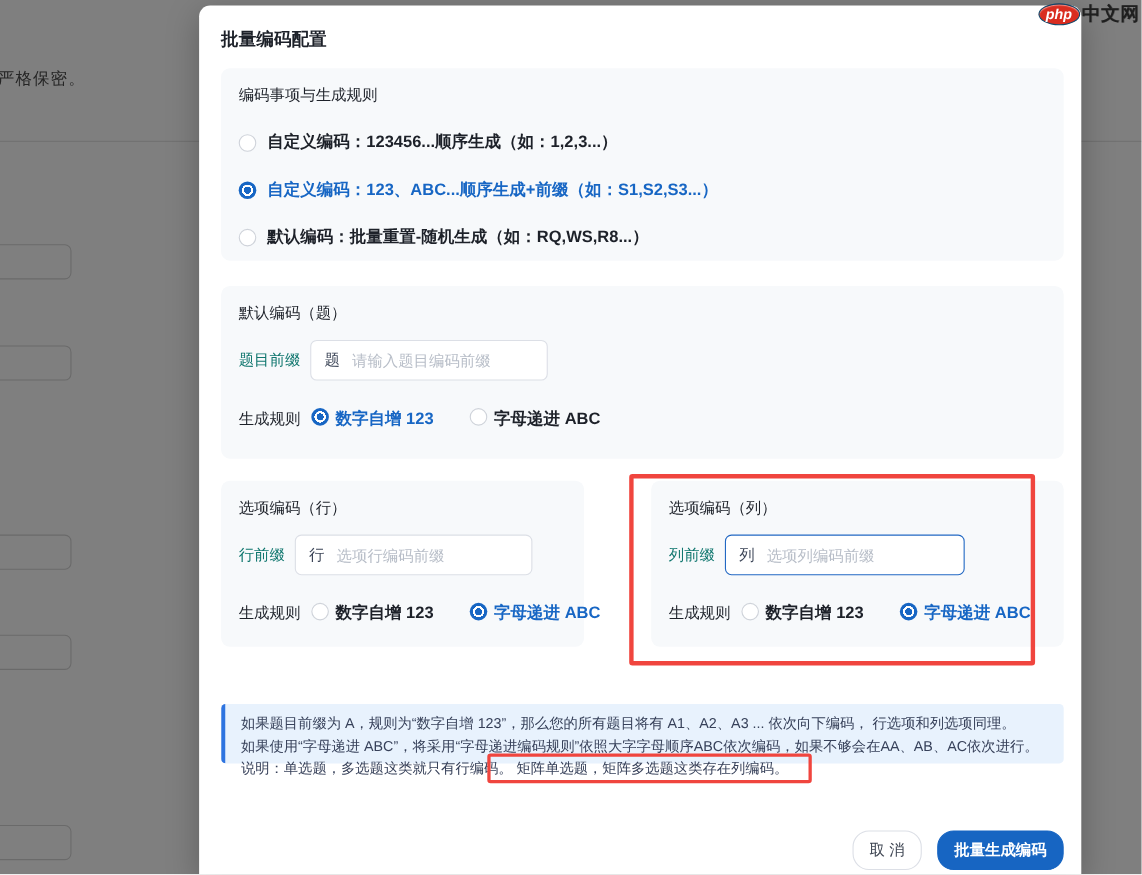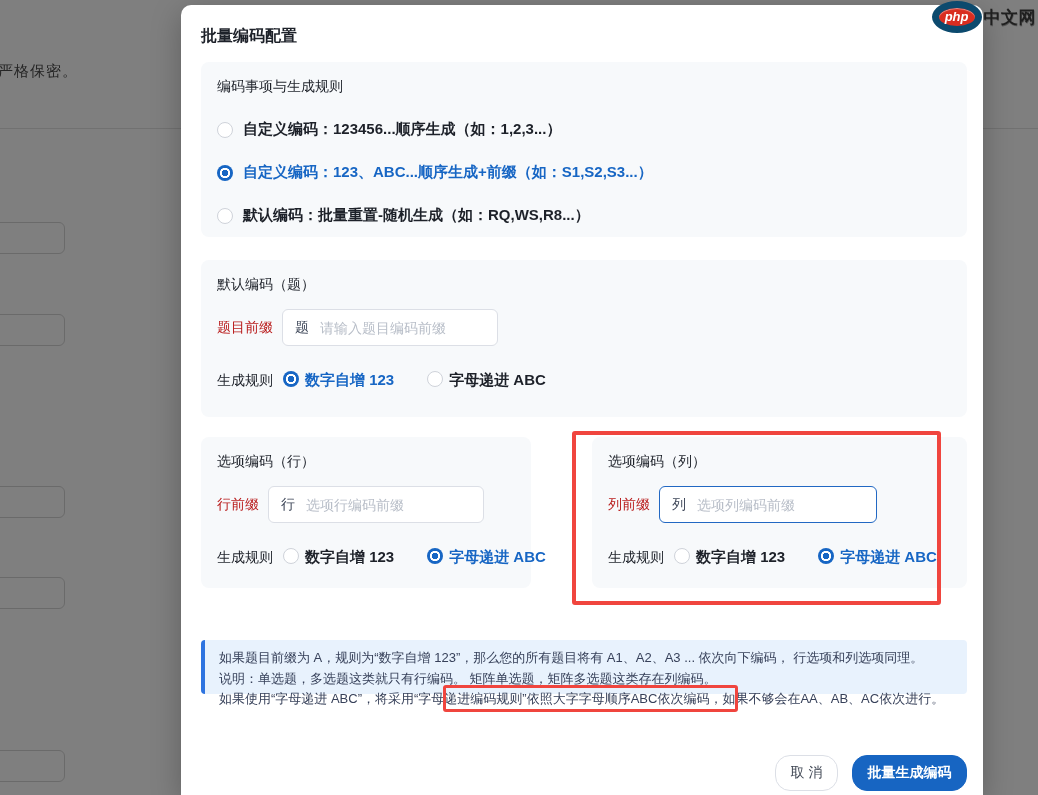--- a/index.html
+++ b/index.html
@@ -31,21 +31,21 @@
   .radio { flex:0 0 16px; width:16px; height:16px; border-radius:50%;
            border:1px solid #cfd3da; background:#fff; cursor:pointer; }
   .radio.checked { border:none;
            background:radial-gradient(circle at 50% 50%, #1766c4 0 3.2px, #ffffff 3.3px 5.1px, #1766c4 5.2px 8px); }
 
   .radio-row { display:flex; align-items:center; gap:10px; margin-top:24px; }
   .opt-label { font-size:15px; font-weight:700; color:#1d2129; white-space:nowrap; cursor:pointer; }
   .opt-label.sel { color:#1766c4; }
 
   .field-row { display:flex; align-items:center; margin-top:15px; }
-  .field-label { font-size:14px; color:#b91c1c; margin-right:9px; white-space:nowrap; }
+  .field-label { font-size:14px; color:#0f766e; margin-right:9px; white-space:nowrap; }
 
   .input-wrap { display:flex; align-items:center; gap:11px; width:216px; height:37px;
                 background:#fff; border:1px solid #dcdfe6; border-radius:6px; padding:0 12px; }
   .input-wrap.focused { border:1.5px solid #2268c3; width:218px; }
   .input-prefix { font-size:14px; color:#3d4658; font-weight:500; white-space:nowrap; }
   .input-wrap input { border:none; outline:none; flex:1; min-width:0; font-size:14px; color:#1d2129; background:transparent; }
   .input-wrap input::placeholder { color:#b8bec8; }
 
   .rule-row { display:flex; align-items:center; margin-top:25px; }
   .rule-label { font-size:14px; color:#1d2129; margin-right:10px; white-space:nowrap; }
@@ -66,21 +66,21 @@
   .btn-primary { width:115px; background:#1765c2; border:1px solid #1765c2; color:#fff; font-weight:700; }
 
   
   .red-rect { position:absolute; border:4px solid #f0453e; border-radius:3px; pointer-events:none; }
   .red-rect.big   { left:391px; top:426px; width:369px; height:174px; }
   .red-rect.small { left:262px; top:680px; width:295px; height:27px; border-width:3px; }
 
   
   .watermark { position:absolute; top:1px; right:2px; display:flex; align-items:center; gap:2px; }
   .wm-oval { background:#d92d20; color:#fff; font-weight:700; font-style:italic; font-size:13px;
-             padding:1px 6px 2px; border-radius:50%; border:7px solid #0c4a6e;
+             padding:1px 6px 2px; border-radius:50%; border:1px solid #0c4a6e;
              box-shadow:inset 0 1px 1px rgba(255,255,255,0.5); }
   .wm-site { font-size:17px; font-weight:800; color:#1f1f1f; letter-spacing:0.5px;
              text-shadow:0.5px 0.5px 0 #555; }
 </style>
 </head>
 <body>
 
 <div class="stage">
 
   <div class="page-behind">
@@ -175,22 +175,22 @@
         </span>
         <span class="rule-opt">
           <span class="radio checked"></span>
           <span class="opt-label sel">字母递进 ABC</span>
         </span>
       </div>
     </div>
 
     <div class="info-box">
       <div class="info-line">如果题目前缀为 A，规则为“数字自增 123”，那么您的所有题目将有 A1、A2、A3 ... 依次向下编码， 行选项和列选项同理。</div>
+      <div class="info-line">如果使用“字母递进 ABC”，将采用“字母递进编码规则”依照大字字母顺序ABC依次编码，如果不够会在AA、AB、AC依次进行。</div>
       <div class="info-line">说明：单选题，多选题这类就只有行编码。 矩阵单选题，矩阵多选题这类存在列编码。</div>
-      <div class="info-line">如果使用“字母递进 ABC”，将采用“字母递进编码规则”依照大字字母顺序ABC依次编码，如果不够会在AA、AB、AC依次进行。</div>
     </div>
 
     <div class="footer">
       <div class="btn btn-cancel">取 消</div>
       <div class="btn btn-primary">批量生成编码</div>
     </div>
 
     <div class="red-rect big"></div>
     <div class="red-rect small"></div>
   </div>

